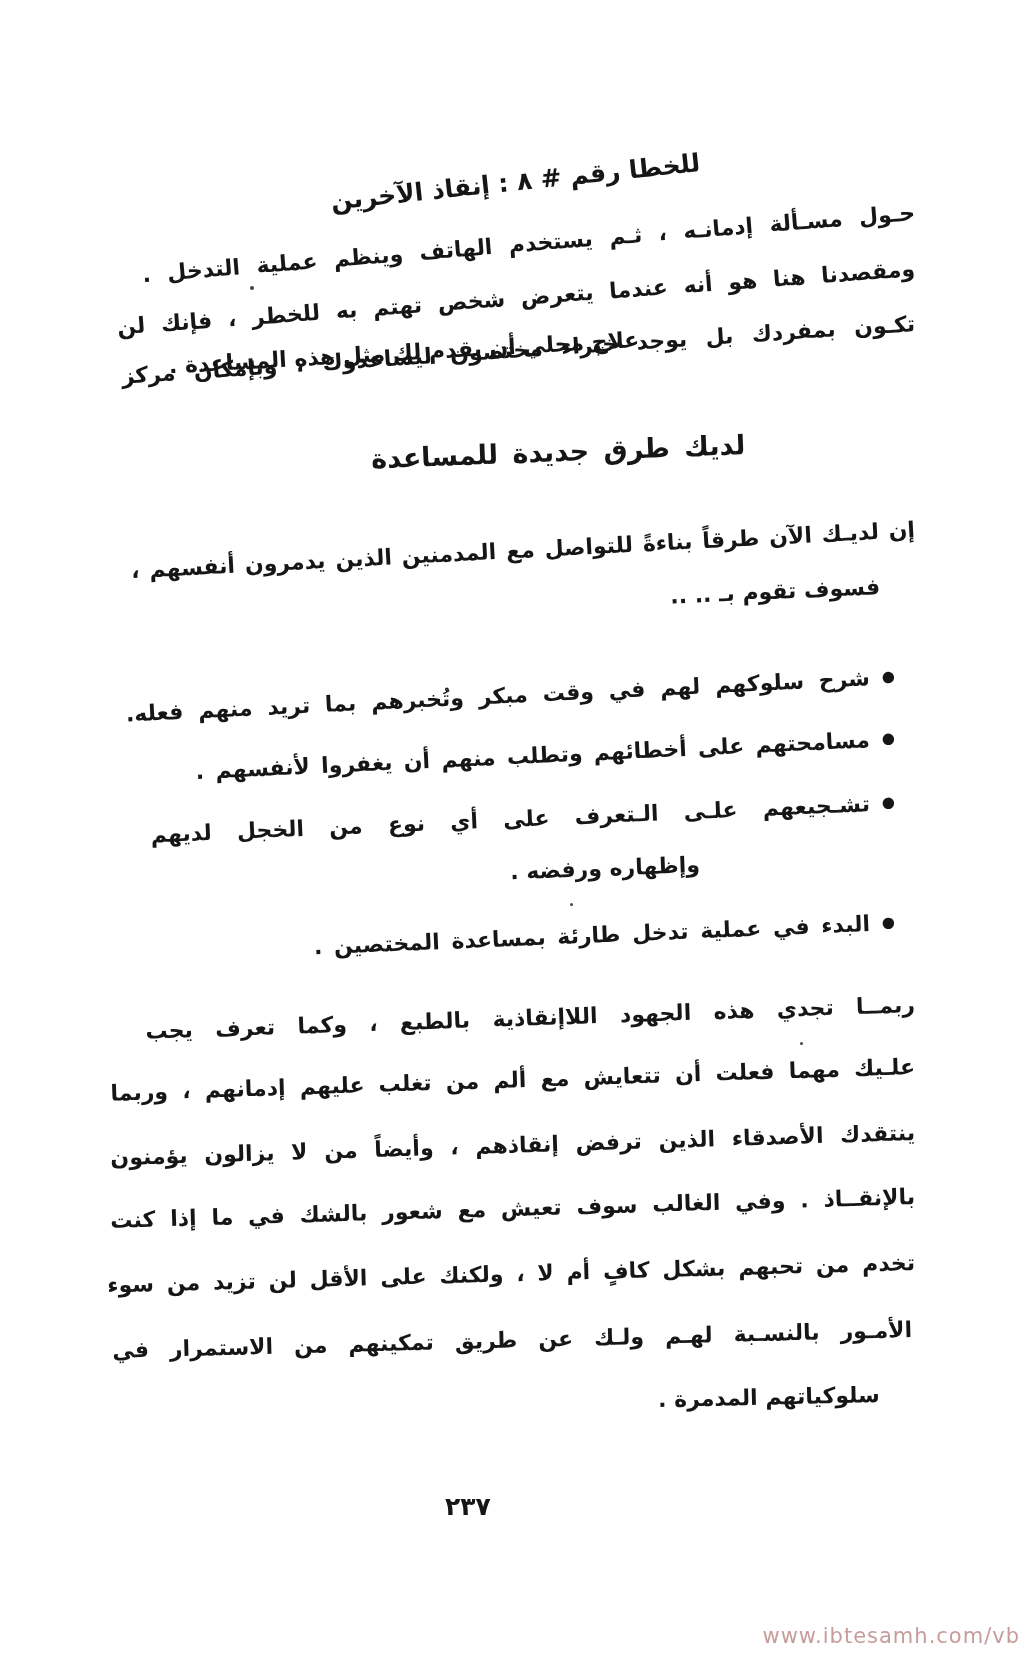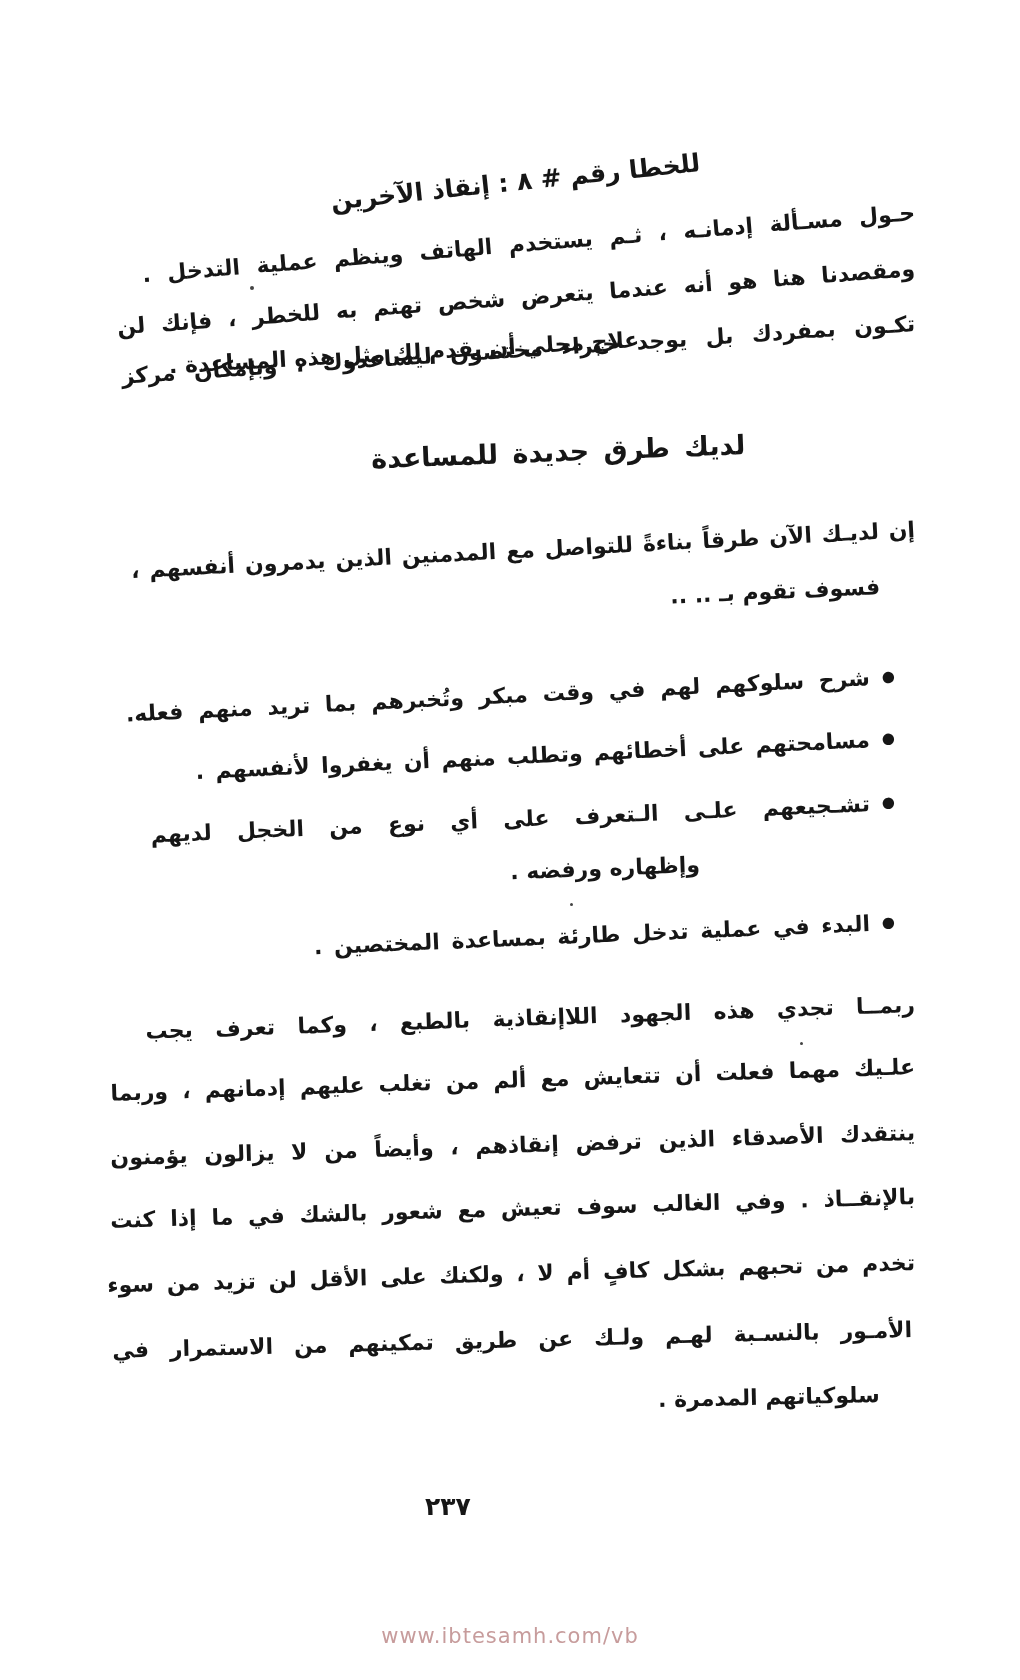--- a/index.html
+++ b/index.html
@@ -24,21 +24,21 @@
   .just{ text-align:justify; text-align-last:justify; }
   .hdr{ font-size:25px; font-weight:bold; }
   .heading{ font-size:27px; font-weight:bold; word-spacing:5px; }
   .bullet{ display:flex; align-items:baseline; gap:12px; }
   .bullet .btxt{ flex:1 1 auto; }
   .bullet-just .btxt{ text-align:justify; text-align-last:justify; }
   .bmark{ font-size:15px; flex:0 0 auto; position:relative; top:-3px; }
   .pagenum{ font-size:25px; font-weight:bold; letter-spacing:2px; }
   .watermark{
     position:absolute; left:0; right:0; top:1624px;
-    text-align:center;
+    text-align:right;
     font-size:21px; font-weight:normal;
     color:#c79c9c;
     direction:ltr;
     letter-spacing:1px;
   }
   .speck{ position:absolute; background:#444; border-radius:50%; }
   .ws4{ word-spacing:4px; }
 </style>
 </head>
 <body>
@@ -79,21 +79,21 @@
   </div>
 
   <div class="tline just" style="right:105px; top:988px; width:770px; transform:rotate(-2deg);">ربمــا تجدي هذه الجهود اللاإنقاذية بالطبع ، وكما تعرف يجب</div>
   <div class="tline just" style="right:105px; top:1050px; width:805px; transform:rotate(-1.9deg);">علـيك مهما فعلت أن تتعايش مع ألم من تغلب عليهم إدمانهم ، وربما</div>
   <div class="tline just" style="right:105px; top:1116px; width:805px; transform:rotate(-1.8deg);">ينتقدك الأصدقاء الذين ترفض إنقاذهم ، وأيضاً من لا يزالون يؤمنون</div>
   <div class="tline just" style="right:105px; top:1180px; width:805px; transform:rotate(-1.7deg);">بالإنقــاذ . وفي الغالب سوف تعيش مع شعور بالشك في ما إذا كنت</div>
   <div class="tline just" style="right:105px; top:1246px; width:808px; transform:rotate(-1.6deg);">تخدم من تحبهم بشكل كافٍ أم لا ، ولكنك على الأقل لن تزيد من سوء</div>
   <div class="tline just" style="right:108px; top:1313px; width:800px; transform:rotate(-1.5deg);">الأمـور بالنسـبة لهـم ولـك عن طريق تمكينهم من الاستمرار في</div>
   <div class="tline" style="right:140px; top:1378px; transform:rotate(-1.3deg);">سلوكياتهم المدمرة .</div>
 
-  <div class="tline pagenum" style="left:425px; top:1490px; transform:none;">٢٣٧</div>
+  <div class="tline pagenum" style="left:445px; top:1490px; transform:none;">٢٣٧</div>
 
   <div class="watermark">www.ibtesamh.com/vb</div>
 
   <div class="speck" style="left:250px; top:286px; width:4px; height:4px;"></div>
   <div class="speck" style="left:800px; top:1042px; width:3px; height:3px;"></div>
   <div class="speck" style="left:570px; top:903px; width:3px; height:3px;"></div>
 
 </div>
 
 </body></html>

